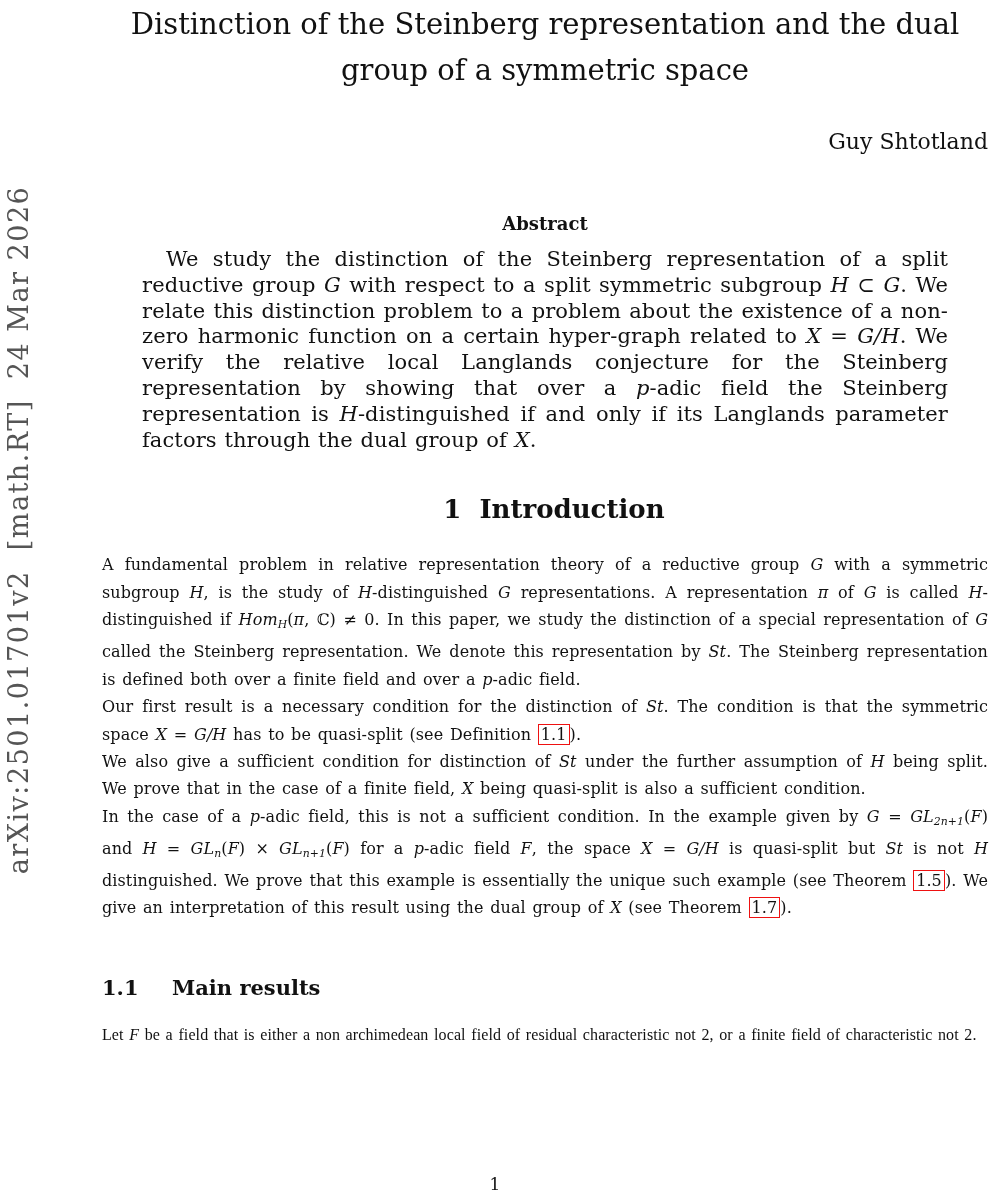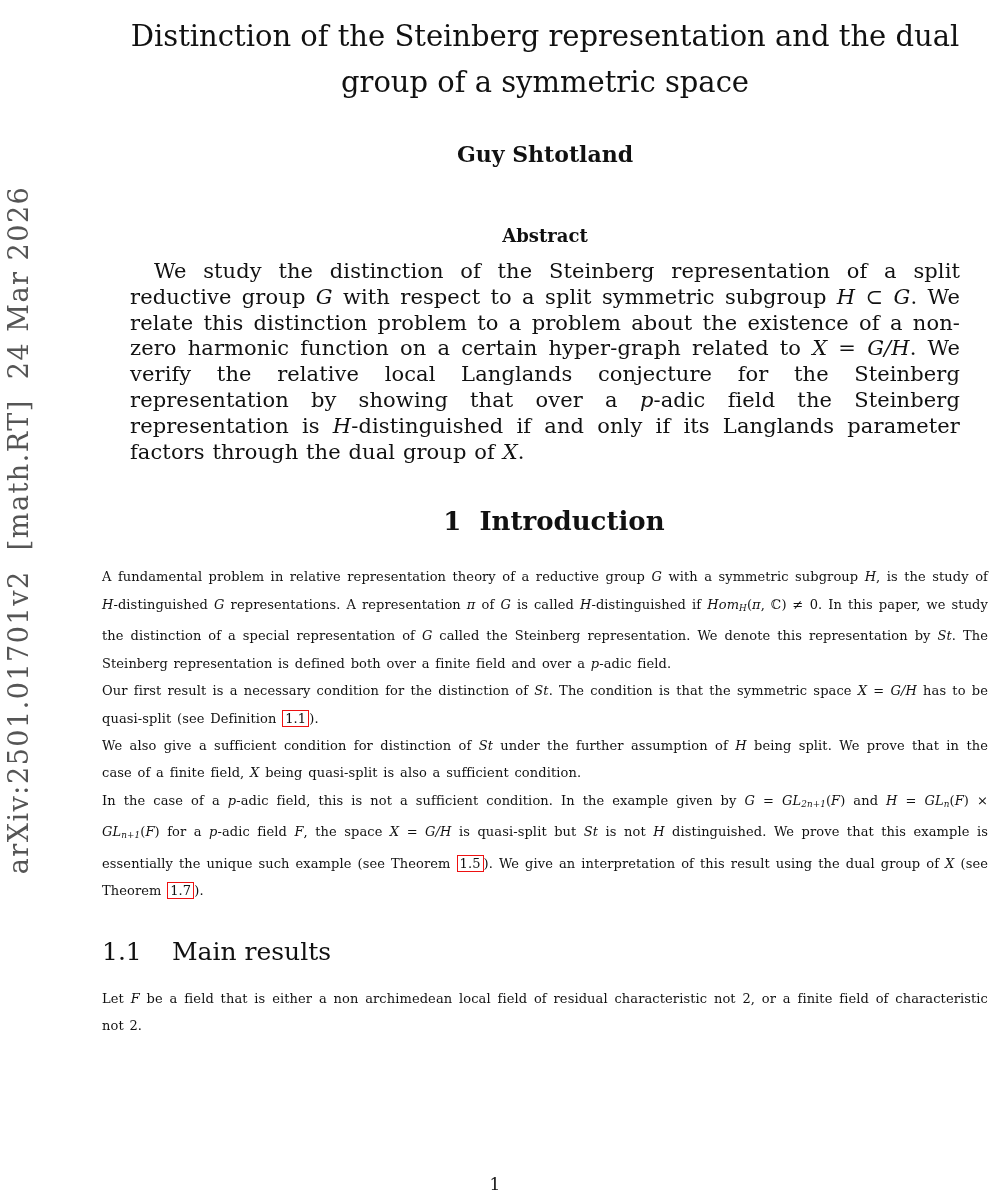--- a/index.html
+++ b/index.html
@@ -22,35 +22,34 @@
     letter-spacing: 1.5px;
     color: #555555;
   }
   .content {
     position: absolute;
     left: 102px;
     top: 0;
     width: 886px;
   }
   .title {
-    margin: 12px;
+    margin: 0;
     padding-top: 1px;
     font-size: 29px;
     line-height: 46px;
     font-weight: normal;
     text-align: center;
   }
   .author {
     margin: 36px 0 0 0;
     font-size: 22px;
     line-height: 26px;
-    text-align: center;
-    font-weight: bold;
+    text-align: right;
   }
-  .abstract { margin: 0 28px; }
+  .abstract { margin: 0 40px; }
   .abstract-heading {
     margin-top: 58px;
     font-size: 18px;
     line-height: 22px;
     font-weight: bold;
     text-align: center;
   }
   .abstract-text {
     margin: 12px 0 0 0;
     font-size: 21px;
@@ -62,36 +61,36 @@
   }
   .section-heading {
     margin: 40px 0 0 0;
     font-size: 26px;
     line-height: 32px;
     font-weight: bold;
     text-align: center;
   }
   .sec-num { display: inline-block; min-width: 54px; }
   .subsection-heading {
-    margin: 34px 0 0 0;
-    font-size: 25px;
+    margin: 53px 0 0 0;
+    font-size: 21px;
     line-height: 26px;
-    font-weight: normal;
+    font-weight: bold;
   }
   .subsec-num { display: inline-block; min-width: 70px; }
   .body-par {
     margin: 0;
-    font-size: 13px;
+    font-size: 16px;
     line-height: 27.4px;
     text-align: justify;
     word-spacing: 1.5px;
     letter-spacing: 0.1px;
   }
   .body-par.first-after-heading { margin-top: 26px; }
-  .body-par.after-subsection { margin-top: 20px; }
+  .body-par.after-subsection { margin-top: 20px; font-family: Liberation Serif, serif; }
   .run-p { font-style: normal; }
   .run-i { font-style: italic; }
   .run-sub {
     font-style: italic;
     font-size: 68%;
     vertical-align: -0.25em;
   }
   .run-ref {
     font-style: normal;
     color: #111111;

